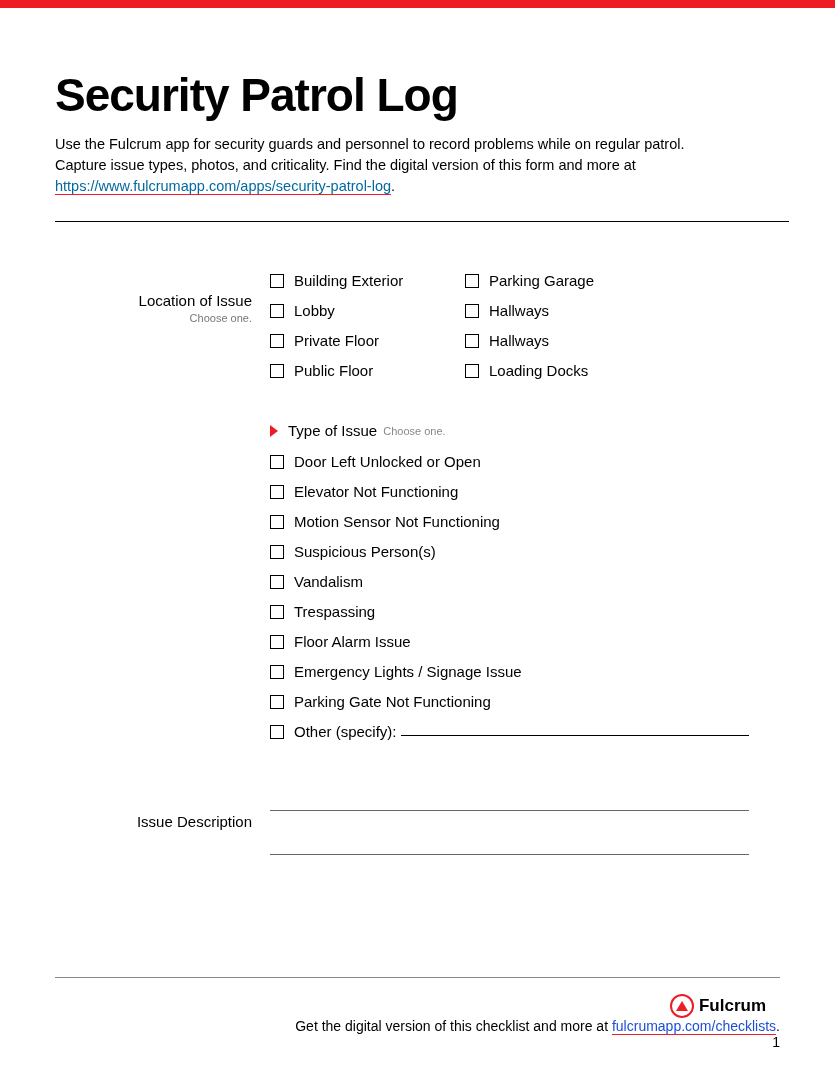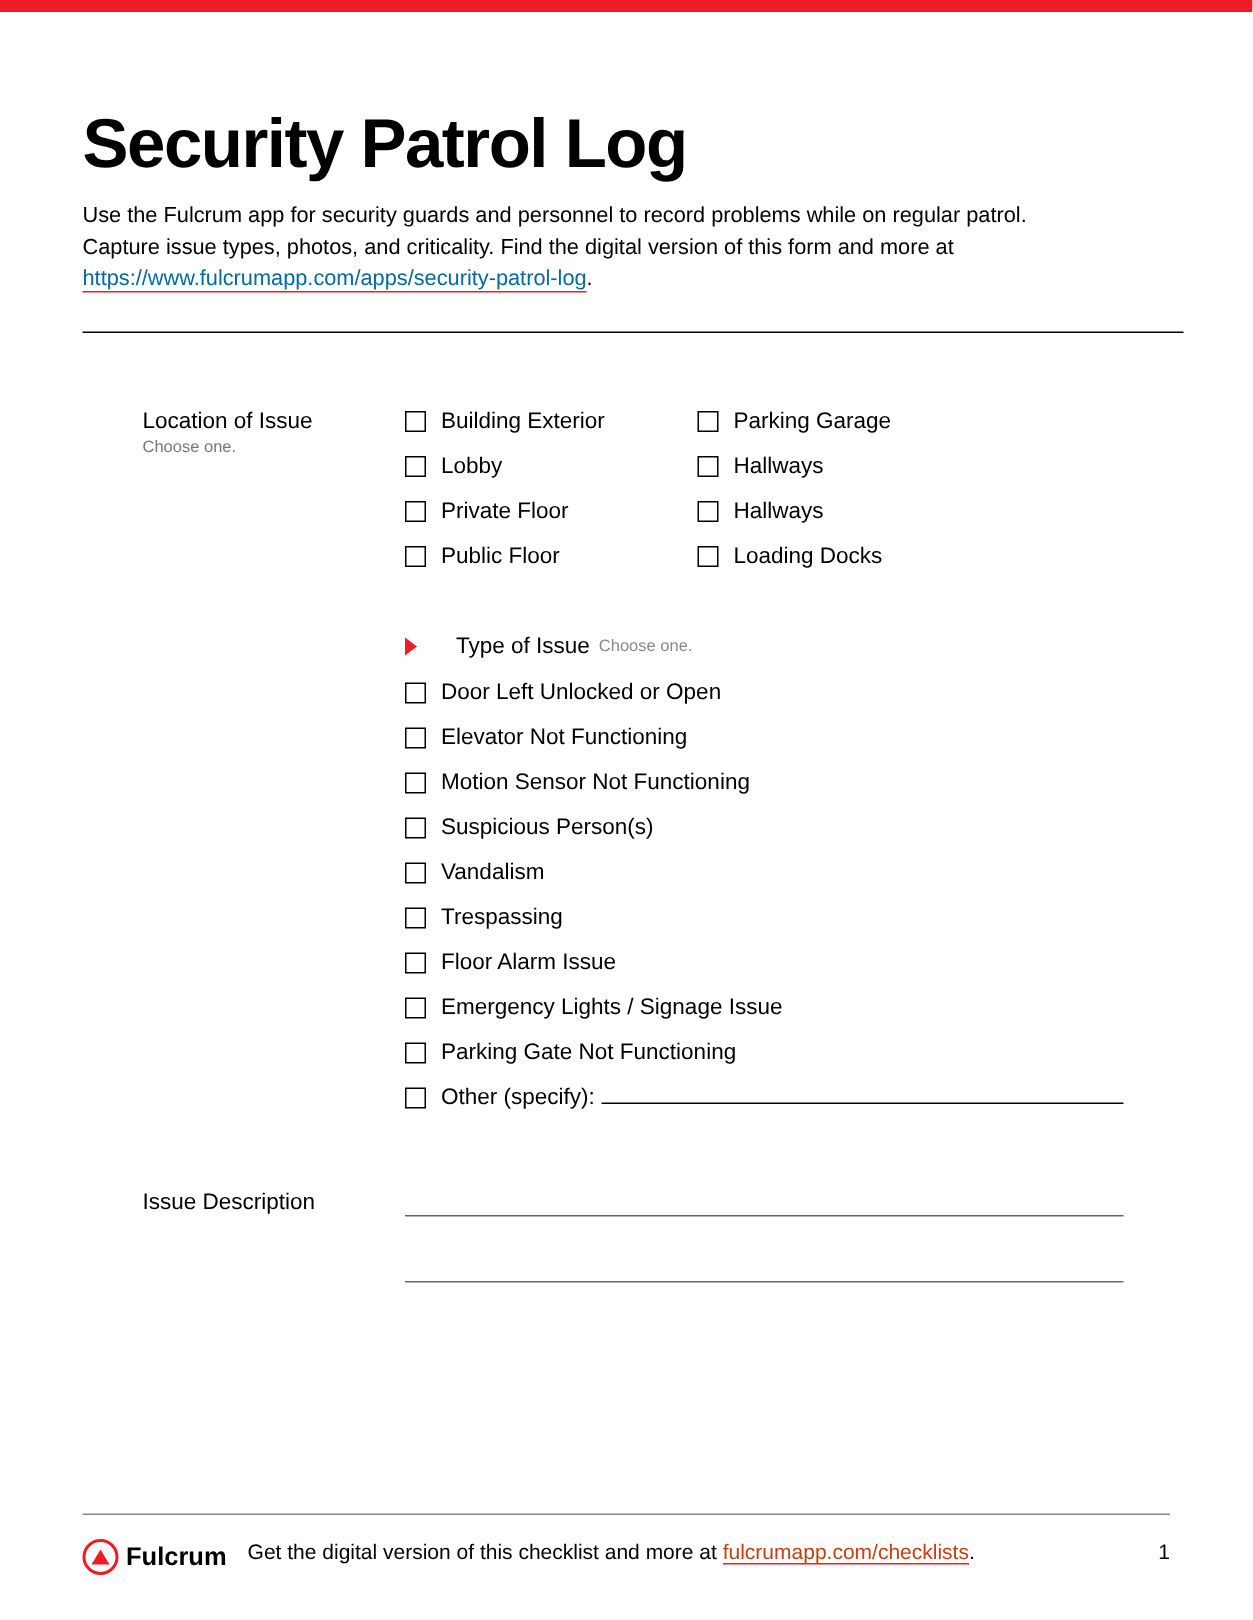--- a/index.html
+++ b/index.html
@@ -5,43 +5,43 @@
   * { box-sizing: border-box; margin: 0; padding: 0; }
   html, body { width: 835px; height: 1080px; background: #fff; font-family: "Helvetica Neue", Helvetica, Arial, sans-serif; color: #000; }
   .red-bar { height: 8px; background: #ee1c25; width: 100%; }
   .page { padding: 60px 46px 0 55px; position: relative; height: calc(1080px - 8px); }
   .title { font-size: 46px; font-weight: 900; letter-spacing: -1px; margin-bottom: 12px; }
   .intro { font-size: 14.5px; line-height: 1.45; max-width: 640px; }
   .intro a { color: #0369a1; text-decoration: none; border-bottom: 1.5px solid #ee1c25; }
   .divider-top { border: none; border-top: 1.5px solid #000; margin-top: 24px; }
   .form-area { padding: 0 40px; margin-top: 50px; }
   .section { display: flex; margin-bottom: 30px; }
-  .label-col { width: 175px; text-align: left; padding-right: 18px; }
+  .label-col { width: 175px; text-align: right; padding-right: 18px; margin-top: 20px; }
   .label-main { font-size: 15px; font-weight: 500; }
   .label-sub { font-size: 11px; color: #777; display: block; margin-top: 2px; }
   .options-col { flex: 1; }
   .two-col { display: flex; }
   .two-col .col { width: 195px; }
   .opt-row { display: flex; align-items: center; margin-bottom: 13px; font-size: 15px; }
   .checkbox { width: 14px; height: 14px; border: 1.5px solid #000; margin-right: 10px; flex-shrink: 0; }
   .inline-header { display: flex; align-items: center; margin-bottom: 14px; }
   .caret { width: 0; height: 0; border-top: 6px solid transparent; border-bottom: 6px solid transparent; border-left: 8px solid #ee1c25; margin-right: 10px; }
-  .inline-header .label-main { font-weight: 500; font-size: 15px; margin-right: 6px; margin-left: 16px; }
+  .inline-header .label-main { font-weight: 500; font-size: 15px; margin-right: 6px; }
   .inline-header .label-sub-inline { font-size: 11px; color: #888; }
   .other-line { flex: 1; border-bottom: 1px solid #000; margin-left: 4px; position: relative; top: 4px; }
   .desc-lines { flex: 1; }
   .desc-line { border-bottom: 1px solid #666; height: 18px; margin-bottom: 26px; }
   .footer { position: absolute; bottom: 30px; left: 55px; right: 55px; }
   .footer-divider { border: none; border-top: 1px solid #888; margin-bottom: 16px; }
-  .footer-row { display: flex; align-items: flex-start; font-size: 14px; }
+  .footer-row { display: flex; align-items: flex-end; font-size: 14px; flex-direction: column; }
   .logo { display: flex; align-items: center; margin-right: 14px; }
   .logo-badge { width: 24px; height: 24px; border: 2.3px solid #ee1c25; border-radius: 50%; display: flex; align-items: center; justify-content: center; margin-right: 5px; }
   .logo-tri { width: 0; height: 0; border-left: 6px solid transparent; border-right: 6px solid transparent; border-bottom: 10px solid #ee1c25; }
   .logo-text { font-weight: 800; font-size: 17px; }
-  .footer-text a { color: #c2410c; text-decoration: none; border-bottom: 1.5px solid #ee1c25; }
+  .footer-text a { color: #1d4ed8; text-decoration: none; border-bottom: 1.5px solid #ee1c25; }
   .page-num { margin-left: auto; font-size: 14px; }
   .opt-label { }
 </style>
 </head>
 <body>
 
 <div class="red-bar"></div>
 
 <div class="page">
 

